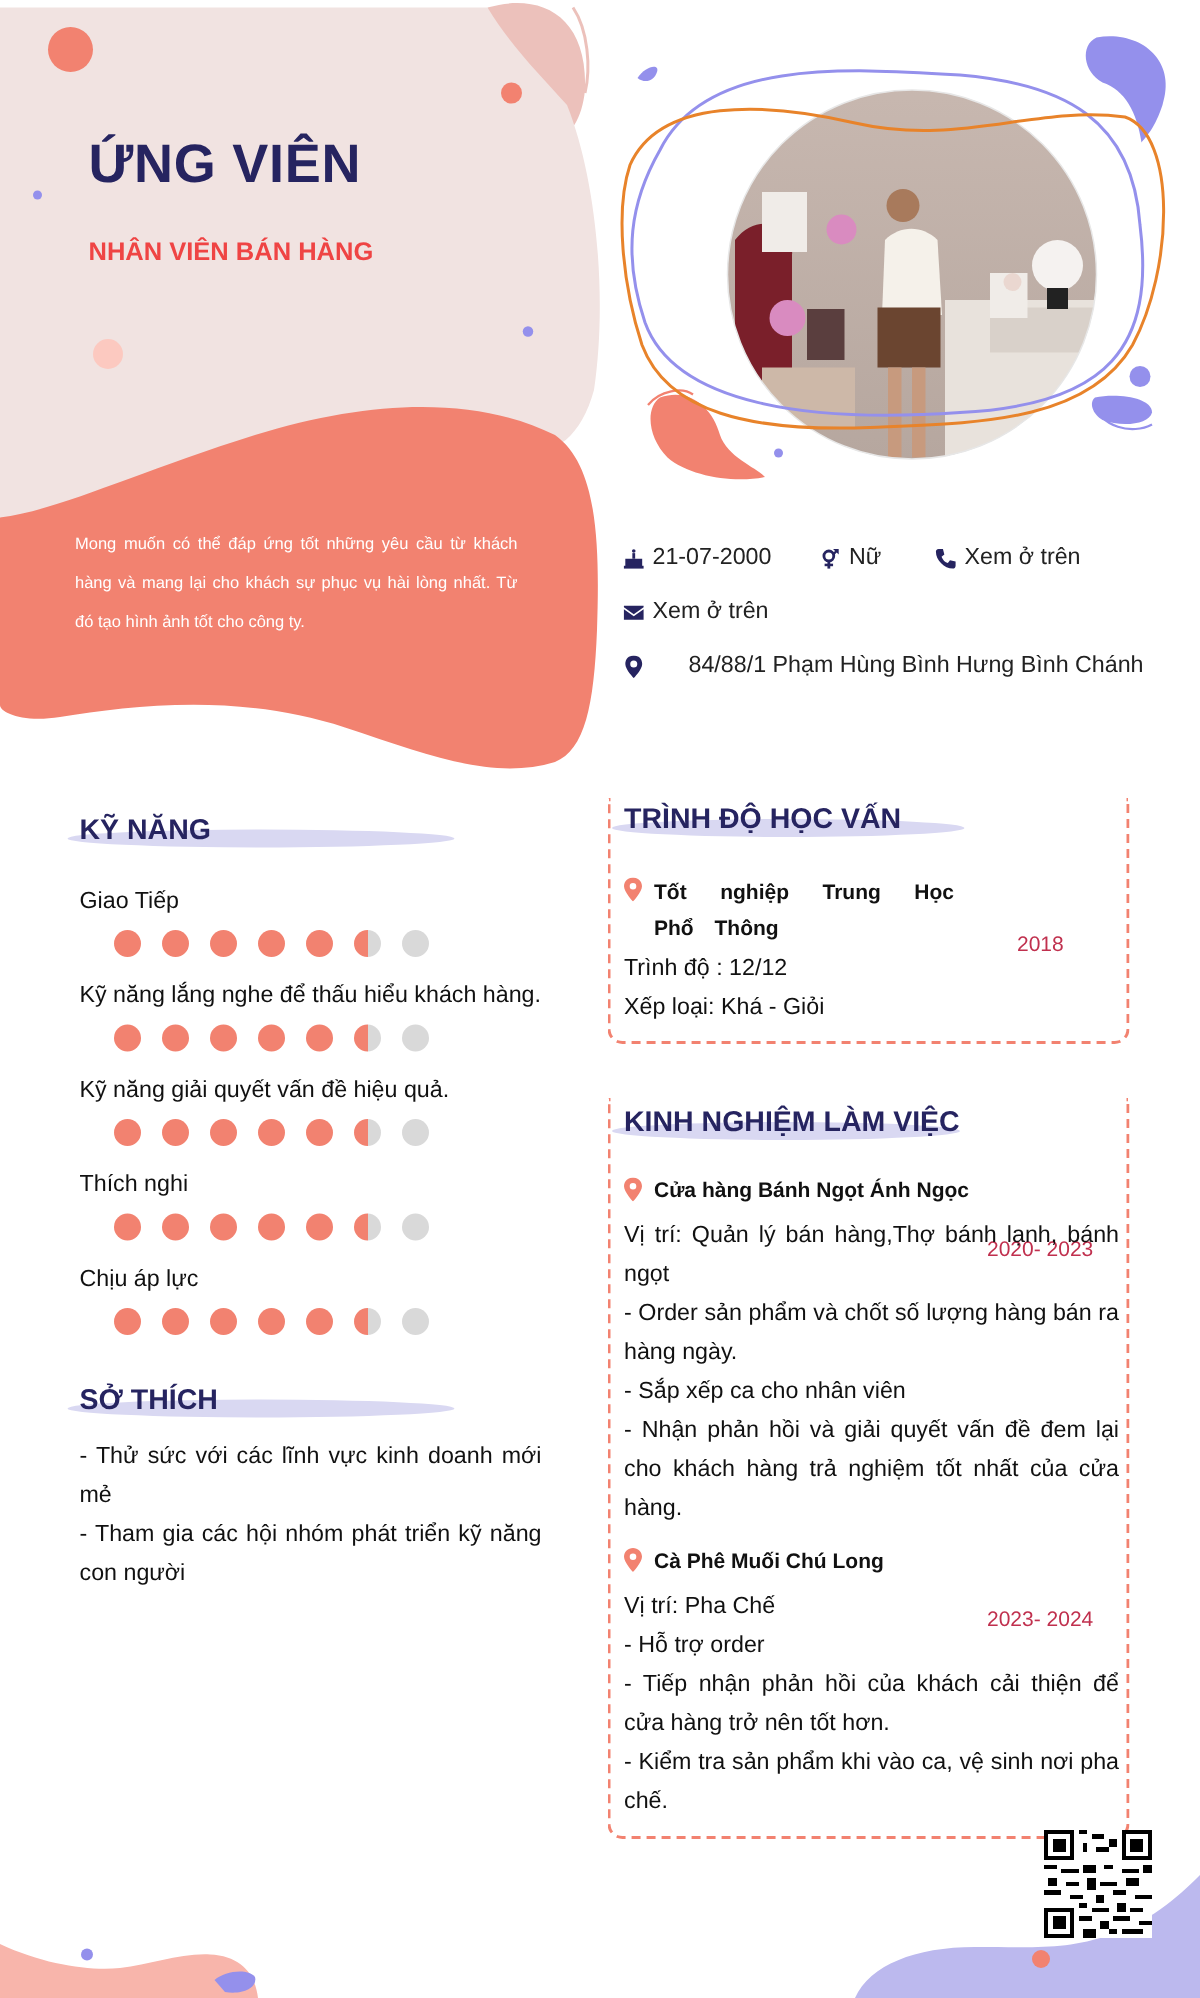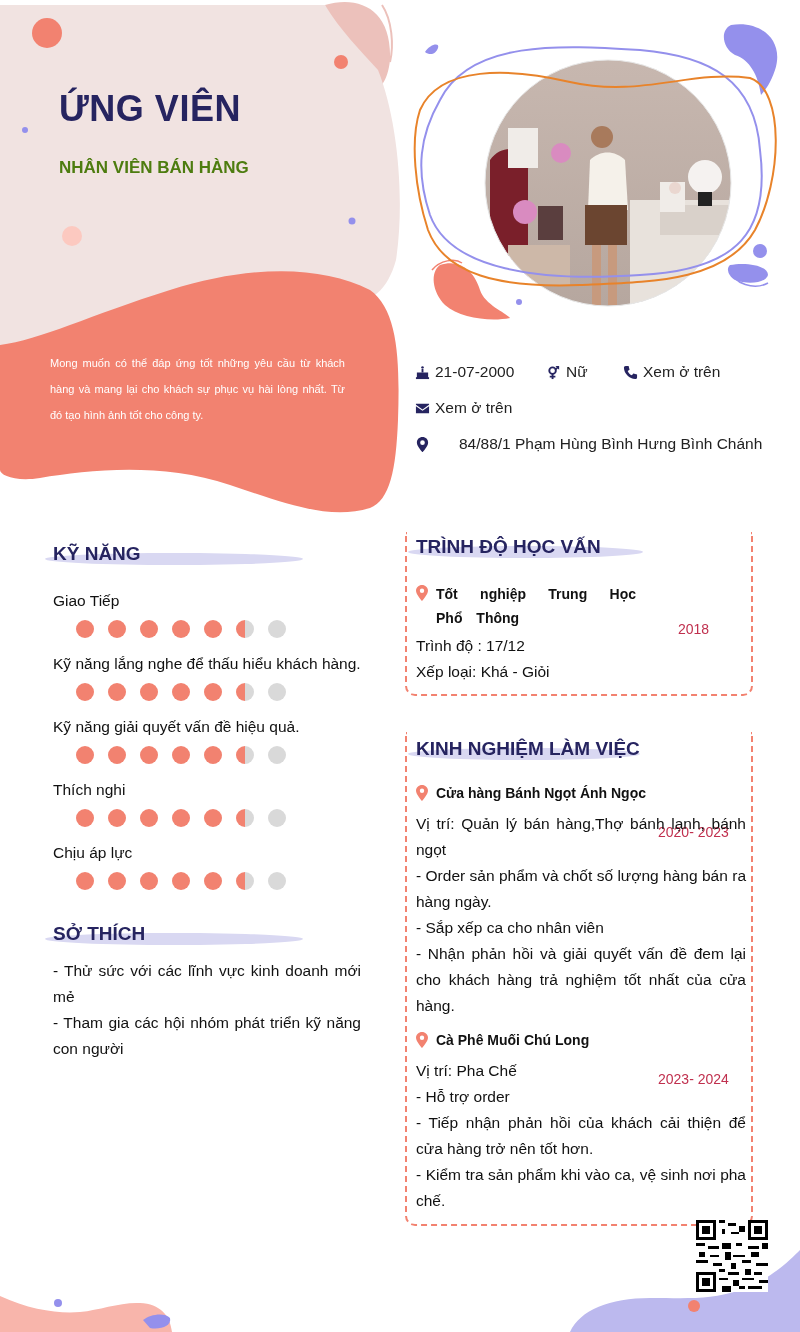--- a/index.html
+++ b/index.html
@@ -1,21 +1,21 @@
 <!DOCTYPE html>
 <html><head>
 <meta charset="utf-8">
 <style>
   * { box-sizing: border-box; margin: 0; padding: 0; }
   html, body { width: 800px; height: 1332px; overflow: hidden; background: #ffffff; }
   body { position: relative; font-family: "Liberation Sans", "DejaVu Sans", sans-serif; color: #111; }
   .deco { position: absolute; }
 
   .name { position: absolute; left: 59px; top: 88px; font-size: 36px; font-weight: 700; color: #262460; letter-spacing: 0.5px; }
-  .role { position: absolute; left: 59px; top: 158px; font-size: 17px; font-weight: 700; color: #4d7c0f; }
+  .role { position: absolute; left: 59px; top: 158px; font-size: 17px; font-weight: 700; color: #ef4444; }
 
   .objective { position: absolute; left: 50px; top: 350px; width: 295px; font-size: 11px; line-height: 26px; color: #fff; text-align: justify; }
 
   .contact { position: absolute; left: 414px; font-size: 15.5px; color: #222; display: flex; align-items: center; margin-top: 36px; }
   .contact .ic { width: 16px; height: 16px; margin-right: 5px; display: inline-flex; align-items: center; justify-content: center; }
   .contact .ic svg { width: 15px; height: 15px; fill: #262460; }
 
   .sec-title { position: absolute; font-size: 19px; font-weight: 700; color: #262460; z-index: 2; }
   .sec-underline { position: absolute; height: 12px; background: #d9d8f2; border-radius: 50%; z-index: 1; }
 
@@ -231,21 +231,21 @@
 <div class="sec-title" style="left:416px;top:536px;">TRÌNH ĐỘ HỌC VẤN</div>
 
 <div class="entry-head" style="left:416px;top:582px;width:230px;line-height:24px;">
   <span class="pin" style="margin-top:2px;"><svg viewBox="0 0 12 16">
         <path d="M6 0 C2.7 0 0 2.5 0 5.8 C0 9.5 6 16 6 16 C6 16 12 9.5 12 5.8 C12 2.5 9.3 0 6 0 Z M6 8 A2.2 2.2 0 1 1 6 3.6 A2.2 2.2 0 1 1 6 8 Z"></path>
       </svg></span>
   <span style="text-align:justify;text-align-last:left;width:200px;word-spacing:10px;">Tốt nghiệp Trung Học Phổ Thông</span>
 </div>
 <div class="year" style="left:678px;top:582px;">2018</div>
 <div class="body-text" style="top:633px;">
-  <div>Trình độ : 17/12</div>
+  <div>Trình độ : 12/12</div>
   <div>Xếp loại: Khá - Giỏi</div>
 </div>
 
 <div class="box" style="left:405px;top:732px;width:348px;height:494px;"></div>
 <div class="sec-underline" style="left:408px;top:748px;width:232px;"></div>
 <div class="sec-title" style="left:416px;top:738px;">KINH NGHIỆM LÀM VIỆC</div>
 
 <div class="entry-head" style="left:416px;top:785px;">
   <span class="pin"><svg viewBox="0 0 12 16">
         <path d="M6 0 C2.7 0 0 2.5 0 5.8 C0 9.5 6 16 6 16 C6 16 12 9.5 12 5.8 C12 2.5 9.3 0 6 0 Z M6 8 A2.2 2.2 0 1 1 6 3.6 A2.2 2.2 0 1 1 6 8 Z"></path>

